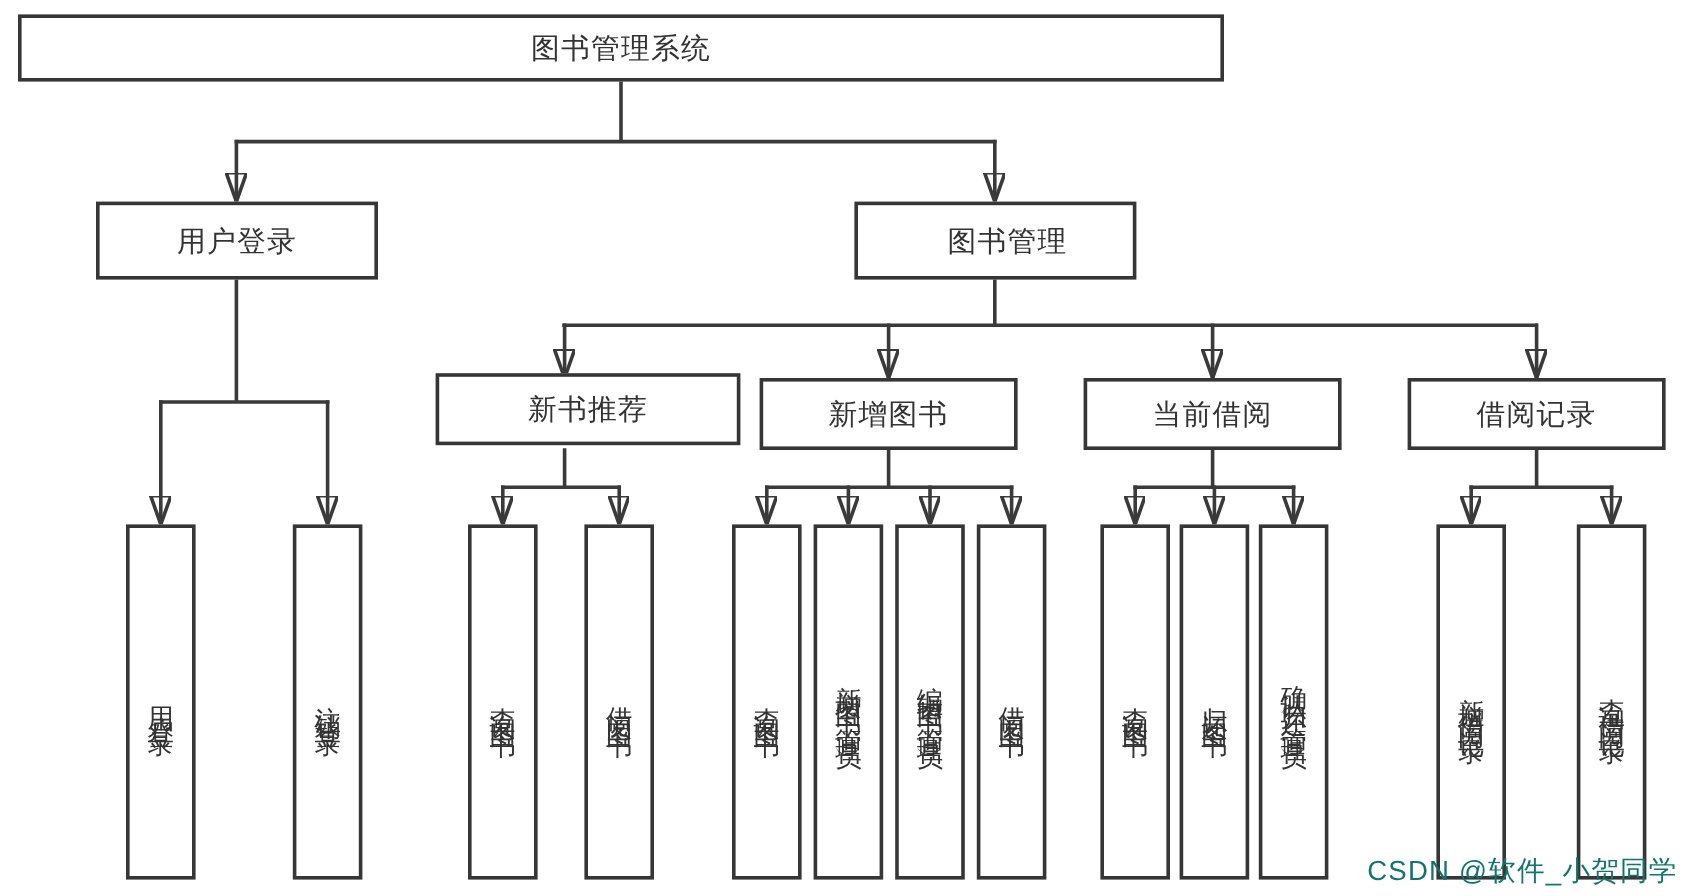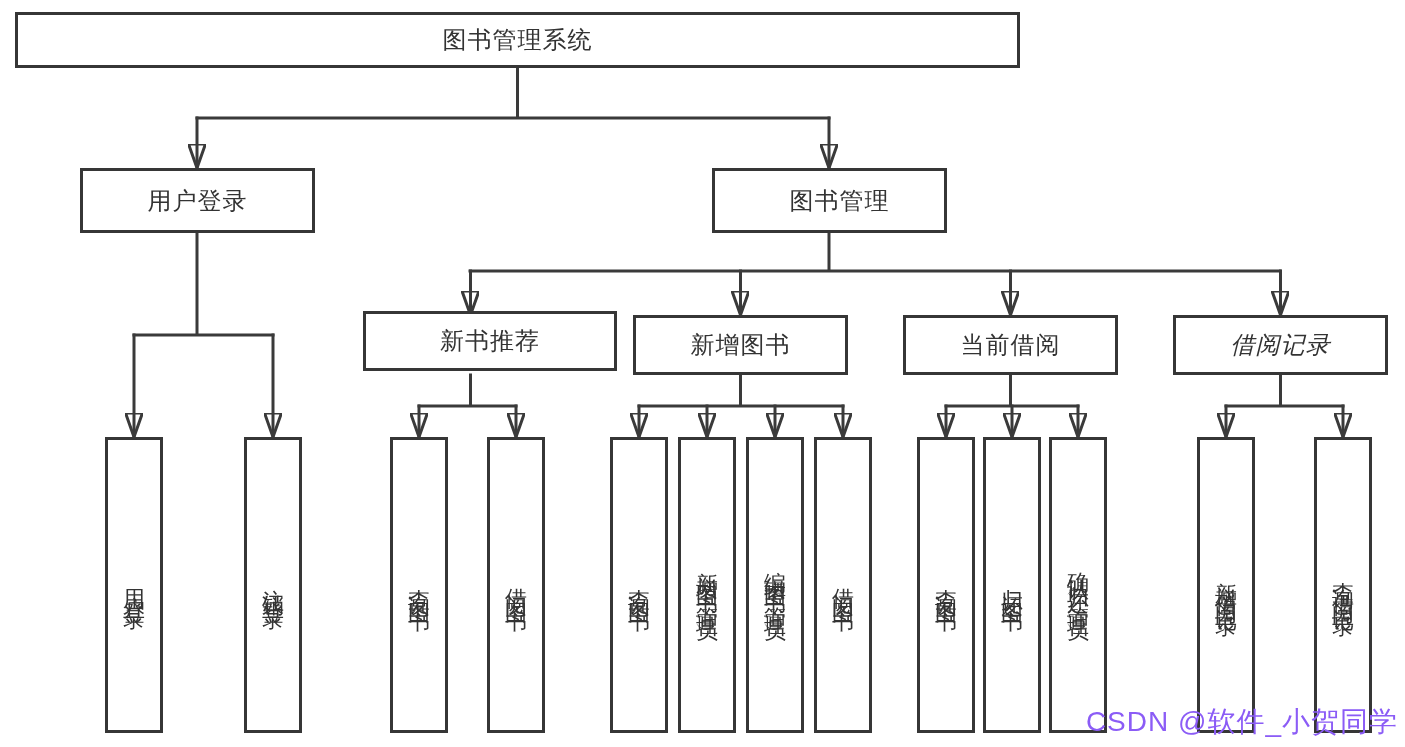--- a/index.html
+++ b/index.html
@@ -32,22 +32,22 @@
     color:#333333;
     white-space:nowrap;
   }
   #connectors{position:absolute;left:0;top:0;z-index:1;}
   #connectors path, #connectors line{
     stroke:#3a3a3a;stroke-width:3;fill:none;stroke-linecap:square;
   }
   .watermark{
     position:absolute;
     right:7px;bottom:6px;
-    font-size:28px;
-    color:#8b5cf6;
+    font-size:23px;
+    color:#0f766e;
     letter-spacing:1px;
     z-index:3;
     white-space:nowrap;
   }
 </style>
 </head>
 <body>
 
 <div id="canvas">
 
@@ -110,21 +110,21 @@
 
   <div class="node" style="left:363px;top:311px;width:254px;height:60px;">
     <span class="h-label">新书推荐</span>
   </div>
   <div class="node" style="left:633px;top:315px;width:215px;height:60px;">
     <span class="h-label">新增图书</span>
   </div>
   <div class="node" style="left:903px;top:315px;width:215px;height:60px;">
     <span class="h-label">当前借阅</span>
   </div>
-  <div class="node" style="left:1173px;top:315px;width:215px;height:60px;font-style:italic;">
+  <div class="node" style="left:1173px;top:315px;width:215px;height:60px;">
     <span class="h-label">借阅记录</span>
   </div>
 
   <div class="node leaf" style="left:105px;top:437px;width:58px;height:296px;">
     <span class="v-label">用户登录</span>
   </div>
   <div class="node leaf" style="left:244px;top:437px;width:58px;height:296px;">
     <span class="v-label">注销登录</span>
   </div>
 

